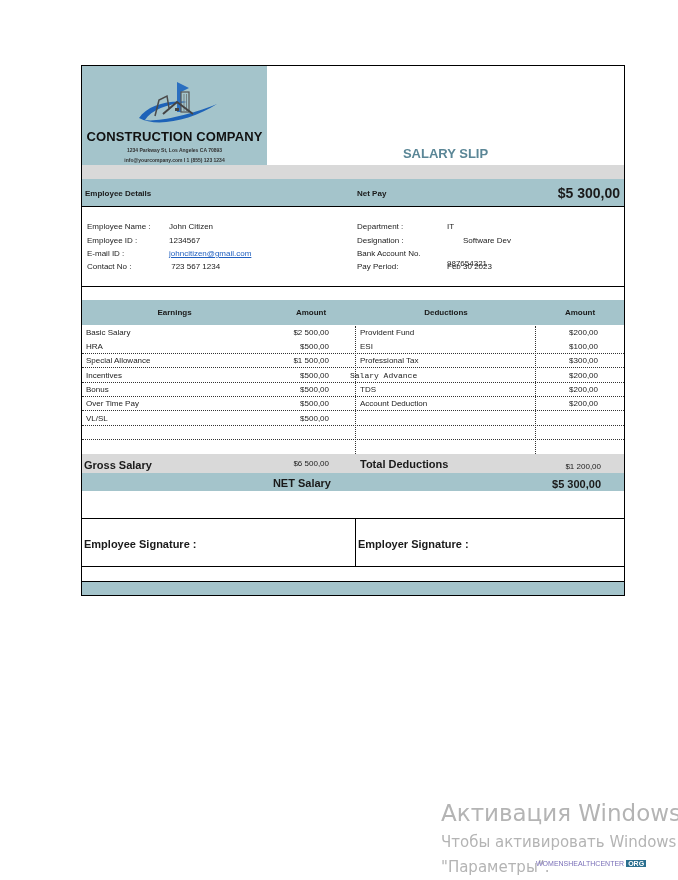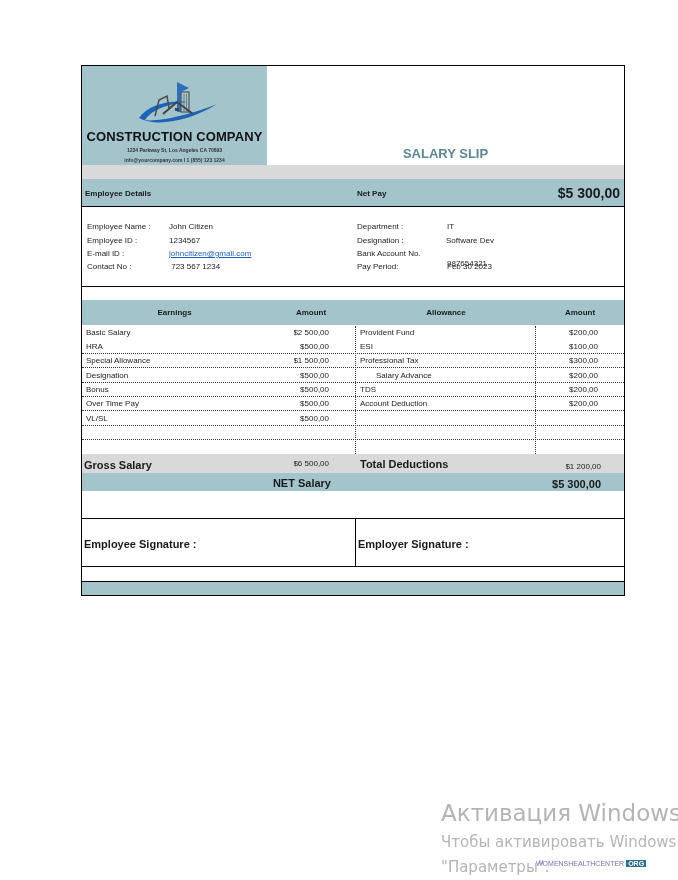--- a/index.html
+++ b/index.html
@@ -87,67 +87,67 @@
   <div class="abs info-label" style="left:5px; top:170px;">Employee ID :</div>
   <div class="abs info-value" style="left:87px; top:170px;">1234567</div>
   <div class="abs info-label" style="left:5px; top:183px;">E-mail ID :</div>
   <div class="abs info-value link" style="left:87px; top:183px;">johncitizen@gmail.com</div>
   <div class="abs info-label" style="left:5px; top:196px;">Contact No :</div>
   <div class="abs info-value" style="left:87px; top:196px; white-space:pre;"> 723 567 1234</div>
 
   <div class="abs info-label" style="left:275px; top:156px;">Department :</div>
   <div class="abs info-value" style="left:365px; top:156px;">IT</div>
   <div class="abs info-label" style="left:275px; top:170px;">Designation :</div>
-  <div class="abs info-value" style="left:364px; top:170px;">Software Dev</div>
+  <div class="abs info-value" style="left:381px; top:170px;">Software Dev</div>
   <div class="abs info-label" style="left:275px; top:183px;">Bank Account No.</div>
   <div class="abs info-value" style="left:365px; top:193px;">987654321</div>
   <div class="abs info-label" style="left:275px; top:196px;">Pay Period:</div>
   <div class="abs info-value" style="left:365px; top:196px;">Feb 30 2023</div>
 
   <div class="abs hline" style="left:0; top:220px; width:542px;"></div>
 
   <div class="abs teal tbl-header"></div>
   <div class="abs th" style="left:0; width:185px;">Earnings</div>
   <div class="abs th" style="left:185px; width:88px;">Amount</div>
-  <div class="abs th" style="left:274px; width:180px;">Allowance</div>
+  <div class="abs th" style="left:274px; width:180px;">Deductions</div>
   <div class="abs th" style="left:454px; width:88px;">Amount</div>
 
   <div class="abs dot-v" style="left:273px; top:260px; height:128px;"></div>
   <div class="abs dot-v" style="left:453px; top:260px; height:128px;"></div>
 
   <div class="abs dot-h" style="left:0; top:287px; width:542px;"></div>
   <div class="abs dot-h" style="left:0; top:301px; width:542px;"></div>
   <div class="abs dot-h" style="left:0; top:316px; width:542px;"></div>
   <div class="abs dot-h" style="left:0; top:330px; width:542px;"></div>
   <div class="abs dot-h" style="left:0; top:344px; width:542px;"></div>
   <div class="abs dot-h" style="left:0; top:359px; width:542px;"></div>
   <div class="abs dot-h" style="left:0; top:373px; width:542px;"></div>
 
   <div class="abs row-text" style="left:4px; top:262px;">Basic Salary</div>
   <div class="abs row-text amt" style="left:185px; width:62px; top:262px;">$2 500,00</div>
   <div class="abs row-text" style="left:4px; top:276px;">HRA</div>
   <div class="abs row-text amt" style="left:185px; width:62px; top:276px;">$500,00</div>
   <div class="abs row-text" style="left:4px; top:290px;">Special Allowance</div>
   <div class="abs row-text amt" style="left:185px; width:62px; top:290px;">$1 500,00</div>
-  <div class="abs row-text" style="left:4px; top:305px;">Designation</div>
+  <div class="abs row-text" style="left:4px; top:305px;">Incentives</div>
   <div class="abs row-text amt" style="left:185px; width:62px; top:305px;">$500,00</div>
   <div class="abs row-text" style="left:4px; top:319px;">Bonus</div>
   <div class="abs row-text amt" style="left:185px; width:62px; top:319px;">$500,00</div>
   <div class="abs row-text" style="left:4px; top:333px;">Over Time Pay</div>
   <div class="abs row-text amt" style="left:185px; width:62px; top:333px;">$500,00</div>
   <div class="abs row-text" style="left:4px; top:348px;">VL/SL</div>
   <div class="abs row-text amt" style="left:185px; width:62px; top:348px;">$500,00</div>
 
   <div class="abs row-text" style="left:278px; top:262px;">Provident Fund</div>
   <div class="abs row-text amt" style="left:454px; width:62px; top:262px;">$200,00</div>
   <div class="abs row-text" style="left:278px; top:276px;">ESI</div>
   <div class="abs row-text amt" style="left:454px; width:62px; top:276px;">$100,00</div>
   <div class="abs row-text" style="left:278px; top:290px;">Professional Tax</div>
   <div class="abs row-text amt" style="left:454px; width:62px; top:290px;">$300,00</div>
-  <div class="abs row-text" style="left:294px; top:305px;">Salary Advance</div>
+  <div class="abs row-text" style="left:268px; top:305px;font-family:Liberation Mono, monospace;">Salary Advance</div>
   <div class="abs row-text amt" style="left:454px; width:62px; top:305px;">$200,00</div>
   <div class="abs row-text" style="left:278px; top:319px;">TDS</div>
   <div class="abs row-text amt" style="left:454px; width:62px; top:319px;">$200,00</div>
   <div class="abs row-text" style="left:278px; top:333px;">Account Deduction</div>
   <div class="abs row-text amt" style="left:454px; width:62px; top:333px;">$200,00</div>
 
   <div class="abs gray gross-band"></div>
   <div class="abs bold8" style="left:2px; top:393px;">Gross Salary</div>
   <div class="abs row-text amt" style="left:185px; width:62px; top:393px;">$6 500,00</div>
   <div class="abs bold8" style="left:278px; top:392px;">Total Deductions</div>

